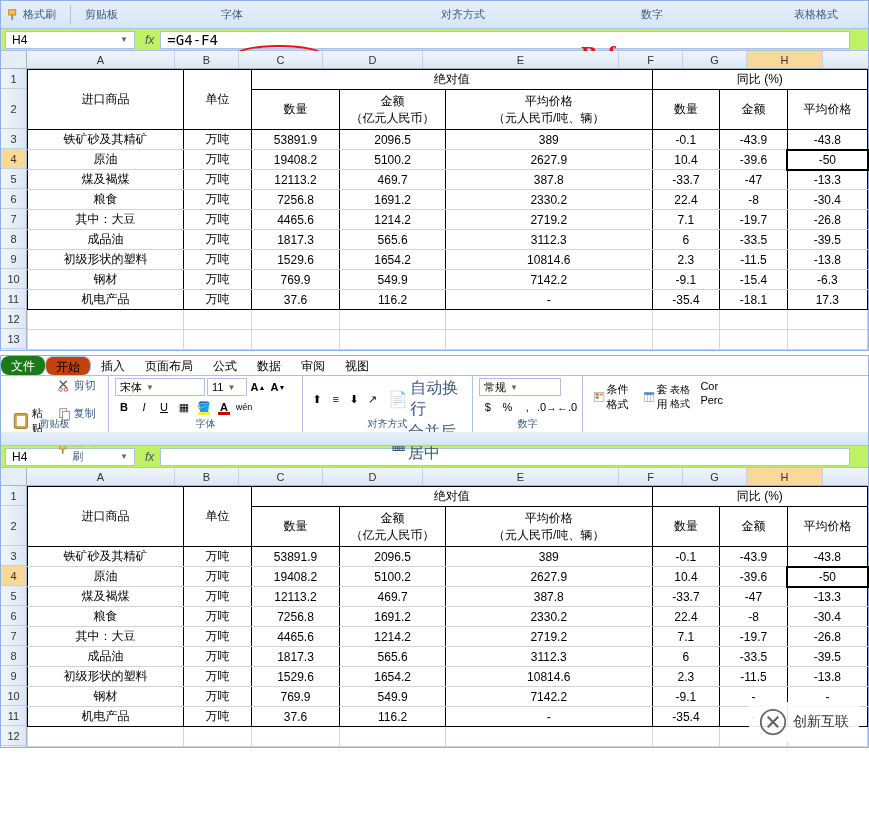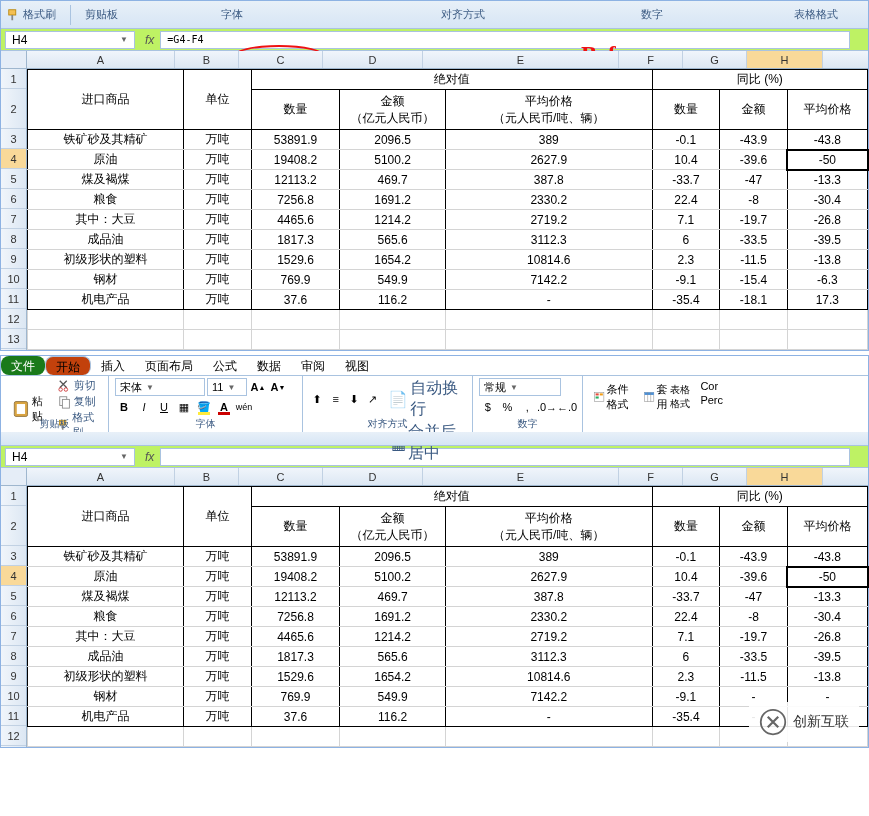--- a/index.html
+++ b/index.html
@@ -22,21 +22,21 @@
     .btn-big svg { width: 22px; height: 22px; }
     .font-sel { display: inline-flex; align-items: center; border: 1px solid #a9c3e0; background: #fff; height: 18px; font-size: 11px; padding: 0 4px; }
     .font-sel .dd { margin-left: 4px; color: #666; font-size: 8px; }
     .mini-btn { display: inline-flex; align-items: center; justify-content: center; width: 18px; height: 18px; border: 1px solid transparent; cursor: pointer; font-size: 11px; }
     .row-flex { display: flex; gap: 2px; align-items: center; margin-bottom: 2px; }
     
     .name-formula-bar { display: flex; align-items: center; height: 22px; border-bottom: 1px solid #a9c3e0; background: #bef264; font-size: 12px; }
     .name-box { width: 130px; border: 1px solid #a9c3e0; background: #fff; margin: 0 4px; height: 18px; display: flex; align-items: center; padding: 0 6px; justify-content: space-between; }
     .name-box .dd { color: #666; font-size: 8px; }
     .fx-icon { font-style: italic; color: #555; padding: 0 6px; cursor: pointer; }
-    .formula-input { flex: 1; border: 1px solid #a9c3e0; background: #fff; height: 18px; margin-right: 18px; padding: 0 6px; display: flex; align-items: center; font-family: Consolas, monospace; font-size: 10px; }
+    .formula-input { flex: 1; border: 1px solid #a9c3e0; background: #fff; height: 18px; margin-right: 18px; padding: 0 6px; display: flex; align-items: center; font-family: Consolas, monospace; font-size: 14px; }
     
     .red-ellipse { position: absolute; border: 2px solid #e11; border-radius: 50%; pointer-events: none; }
     .red-label { position: absolute; color: #e11; font-family: "Times New Roman", serif; font-size: 24px; font-weight: bold; pointer-events: none; }
     .red-arrow { position: absolute; pointer-events: none; }
     
     .grid-area { position: relative; background: #fff; }
     .col-headers { display: flex; height: 18px; background: linear-gradient(#f0f5fb, #dce7f3); border-bottom: 1px solid #9eb6ce; font-size: 11px; color: #333; }
     .ch { border-right: 1px solid #c1d1e3; display: flex; align-items: center; justify-content: center; }
     .ch.sel { background: #f9d999; }
     .corner { width: 26px; background: #e5edf7; border-right: 1px solid #9eb6ce; }
@@ -295,21 +295,21 @@
   <div class="ribbon-body">
     <div class="rib-group" style="width:108px">
       <div style="display:flex; gap:2px;">
         <div class="btn-big">
           <svg viewBox="0 0 24 24">
               <rect x="4" y="3" width="16" height="18" rx="2" fill="#d9a441" stroke="#8a6d3b"></rect>
               <rect x="7" y="6" width="10" height="12" fill="#fff"></rect>
             </svg>
           <span>粘贴</span>
         </div>
-        <div style="display:flex; flex-direction:column; gap:1px; font-size:11px;">
+        <div style="display:flex; flex-direction:column; gap:13px; font-size:11px;">
           <span class="ribbon-item">
               <svg viewBox="0 0 16 16">
                 <path d="M2 2 L10 10 M10 2 L2 10" stroke="#555" stroke-width="1.5"></path>
                 <circle cx="3" cy="12" r="2" fill="none" stroke="#c33"></circle>
                 <circle cx="9" cy="12" r="2" fill="none" stroke="#c33"></circle>
               </svg>
               <span>剪切</span>
             </span>
           <span class="ribbon-item">
               <svg viewBox="0 0 16 16">

